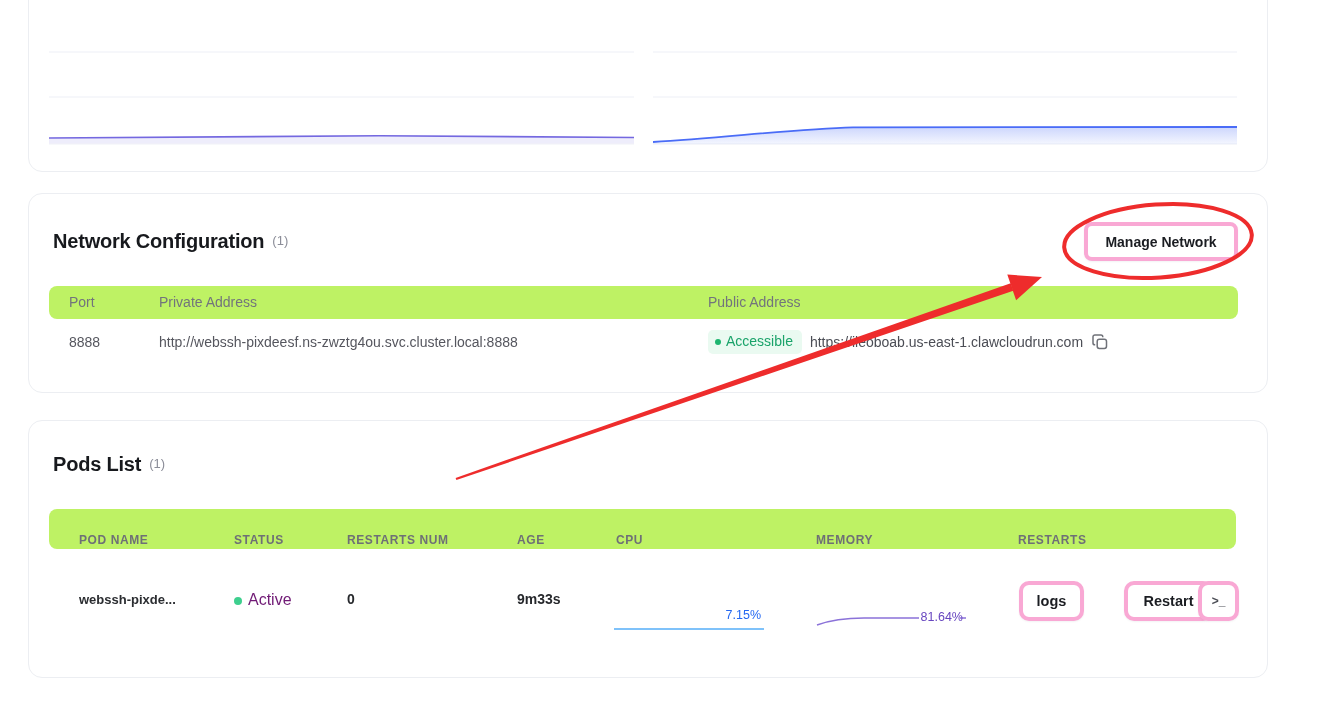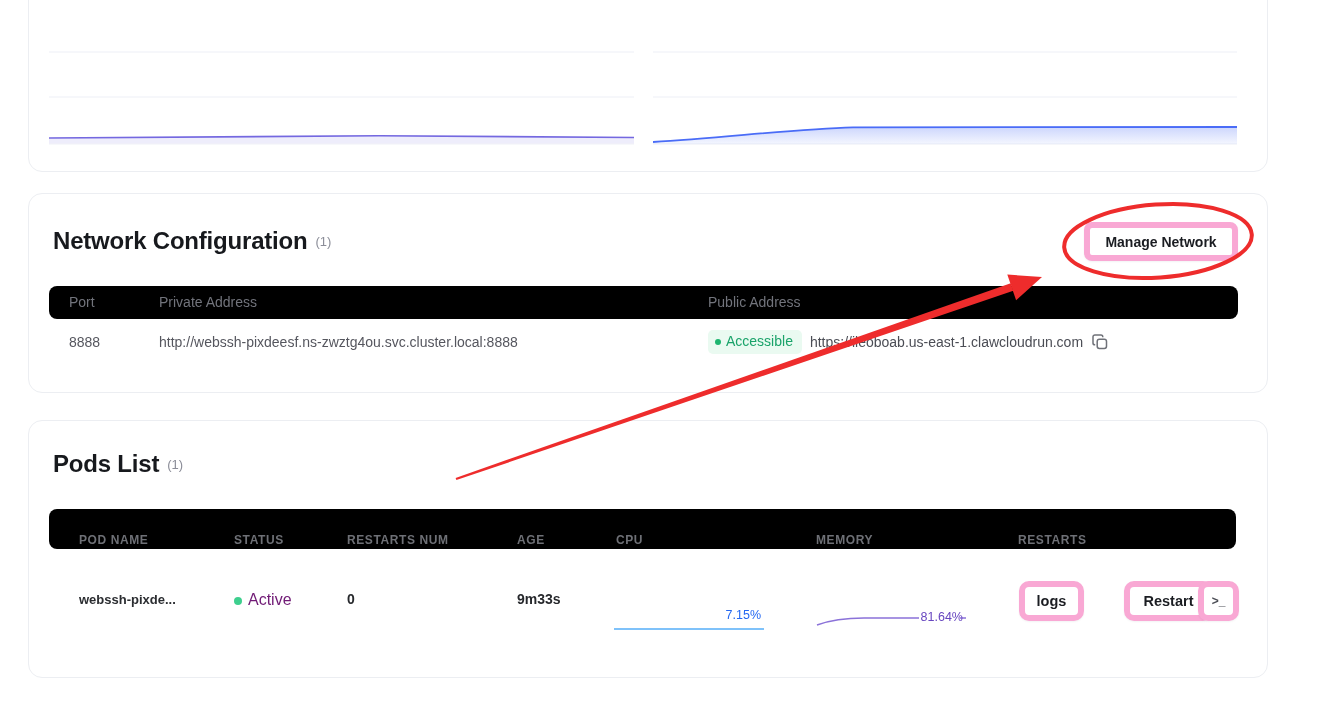--- a/index.html
+++ b/index.html
@@ -2,35 +2,35 @@
 <html><head>
 <meta charset="utf-8">
 <style>
   html,body{margin:0;padding:0;background:#ffffff;}
   body{width:1317px;height:703px;overflow:hidden;font-family:"Liberation Sans",sans-serif;position:relative;}
   .page{position:absolute;inset:0;}
   .card{position:absolute;background:#fff;border:1px solid #eceef2;border-radius:14px;box-sizing:border-box;}
   .abs{position:absolute;box-sizing:border-box;}
 
   
-  .section-title{font-size:24px;font-weight:700;color:#17191d;letter-spacing:-.2px;line-height:28px;white-space:nowrap;}
+  .section-title{font-size:20px;font-weight:700;color:#17191d;letter-spacing:-.2px;line-height:28px;white-space:nowrap;}
   .section-count{font-size:13px;font-weight:400;color:#8b8d98;margin-left:8px;vertical-align:3px;}
 
   
-  .thead{background:#000000;border-radius:8px;text-align:center;}
+  .thead{background:#bef264;border-radius:8px;text-align:center;}
   .thead span{position:absolute;font-size:14px;color:#72747c;font-weight:500;white-space:nowrap;}
   .net-thead span{top:0;line-height:33px;}
   .net-cell{position:absolute;font-size:14px;color:#55565e;line-height:40px;white-space:nowrap;}
 
   .badge{display:inline-flex;align-items:center;gap:5px;background:#eafaf1;color:#1aa36a;
          font-size:14px;padding:2px 9px 3px 7px;border-radius:5px;line-height:19px;}
   .badge .dot{width:6px;height:6px;border-radius:50%;background:#1db56f;display:inline-block;}
 
   .btn{position:absolute;display:flex;align-items:center;justify-content:center;background:#fff;
-       border:6px solid #f9a8d4;border-radius:8px;font-family:"Liberation Sans",sans-serif;
+       border:4px solid #f9a8d4;border-radius:8px;font-family:"Liberation Sans",sans-serif;
        font-size:14px;font-weight:600;color:#1b1d22;cursor:pointer;box-shadow:0 1px 2px rgba(16,24,40,.05);}
   .op-btn{border-radius:10px;font-size:14.5px;}
 
   
   .pods-thead span{top:11px;line-height:40px;font-size:12px;font-weight:700;letter-spacing:.05em;color:#6e7076;}
   .pod-name{font-size:13px;font-weight:700;color:#2b2d31;white-space:nowrap;}
   .pod-val{font-size:14px;font-weight:600;color:#26282c;white-space:nowrap;}
   .status-dot{width:8px;height:8px;border-radius:50%;background:#3ecf8e;}
   .status-text{font-size:16px;color:#701a75;}
 

